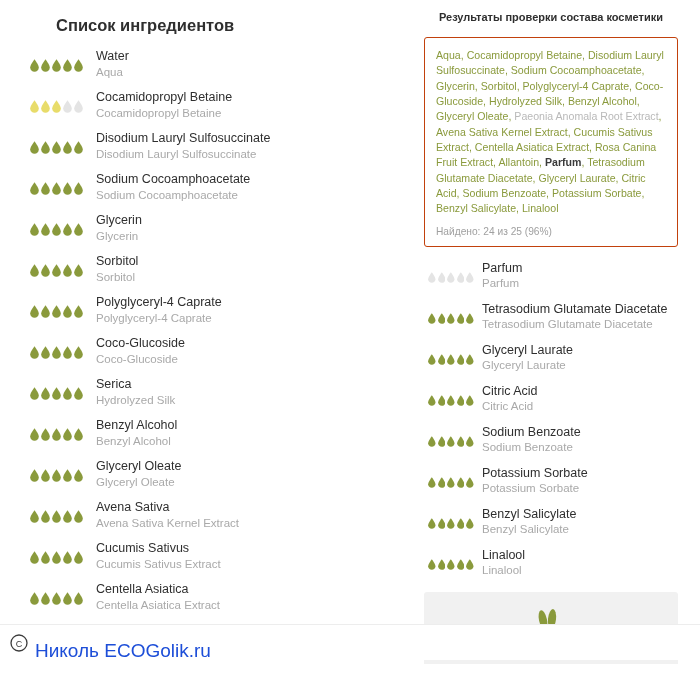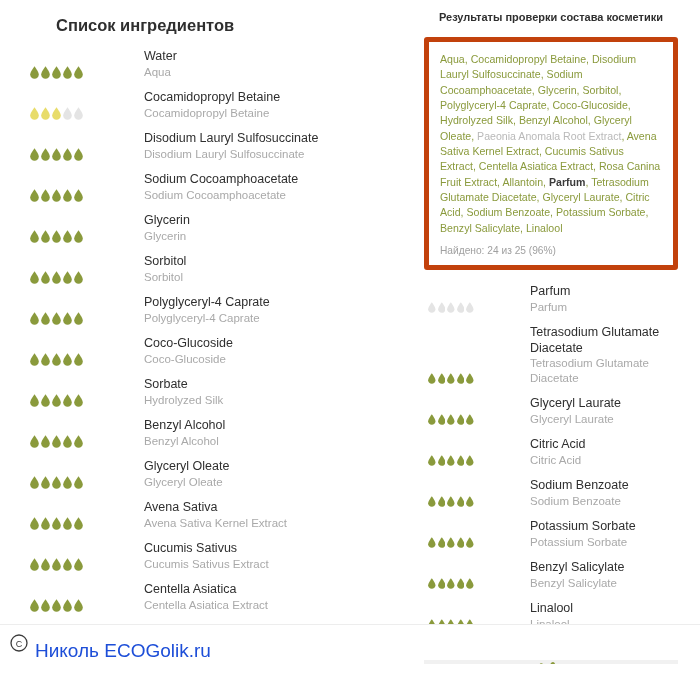--- a/index.html
+++ b/index.html
@@ -38,24 +38,23 @@
   .section-title-right {
     font-size: 11px;
     color: #2f2f2f;
     font-weight: bold;
     text-align: center;
     line-height: 1.35;
     margin: 6px 10px 12px 10px;
   }
   .ing-row {
     display: flex;
-    align-items: flex-end;
+    align-items: center;
     margin-bottom: 11px;
     min-height: 30px;
-    gap: 48px;
   }
   .drops {
     width: 58px;
     flex: 0 0 58px;
     display: flex;
     gap: 2px;
     padding-top: 3px;
     justify-content: flex-start;
   }
   .drop { width: 9px; height: 13px; display: block; }
@@ -66,21 +65,21 @@
     line-height: 1.25;
   }
   .ing-sub {
     font-size: 11.5px;
     color: #a9a9a9;
     line-height: 1.25;
   }
   .right-rows .drops { width: 54px; flex: 0 0 54px; padding-left: 8px; }
   
   .analysis-box {
-    border: 5px solid #c2410c;
+    border: 1px solid #c2410c;
     border-radius: 3px;
     padding: 10px 11px 9px 11px;
     margin: 0 4px 14px 4px;
     background: #fff;
   }
   .analysis-text {
     font-size: 10.6px;
     line-height: 1.45;
     color: #8a9a3c;
     word-spacing: 0px;
@@ -334,21 +333,21 @@
                 <path d="M5 0 C5 0 0.2 6.2 0.2 9.2 C0.2 11.9 2.4 14 5 14 C7.6 14 9.8 11.9 9.8 9.2 C9.8 6.2 5 0 5 0 Z" fill="#8a9a3c"></path>
               </svg>
               <svg viewBox="0 0 10 14" class="drop">
                 <path d="M5 0 C5 0 0.2 6.2 0.2 9.2 C0.2 11.9 2.4 14 5 14 C7.6 14 9.8 11.9 9.8 9.2 C9.8 6.2 5 0 5 0 Z" fill="#8a9a3c"></path>
               </svg>
               <svg viewBox="0 0 10 14" class="drop">
                 <path d="M5 0 C5 0 0.2 6.2 0.2 9.2 C0.2 11.9 2.4 14 5 14 C7.6 14 9.8 11.9 9.8 9.2 C9.8 6.2 5 0 5 0 Z" fill="#8a9a3c"></path>
               </svg>
             </div>
             <div class="ing-text">
-              <div class="ing-name">Sorbate</div>
+              <div class="ing-name">Serica</div>
               <div class="ing-sub">Hydrolyzed Silk</div>
             </div>
           </div>
           <div class="ing-row">
             <div class="drops">
               <svg viewBox="0 0 10 14" class="drop">
                 <path d="M5 0 C5 0 0.2 6.2 0.2 9.2 C0.2 11.9 2.4 14 5 14 C7.6 14 9.8 11.9 9.8 9.2 C9.8 6.2 5 0 5 0 Z" fill="#8a9a3c"></path>
               </svg>
               <svg viewBox="0 0 10 14" class="drop">
                 <path d="M5 0 C5 0 0.2 6.2 0.2 9.2 C0.2 11.9 2.4 14 5 14 C7.6 14 9.8 11.9 9.8 9.2 C9.8 6.2 5 0 5 0 Z" fill="#8a9a3c"></path>

